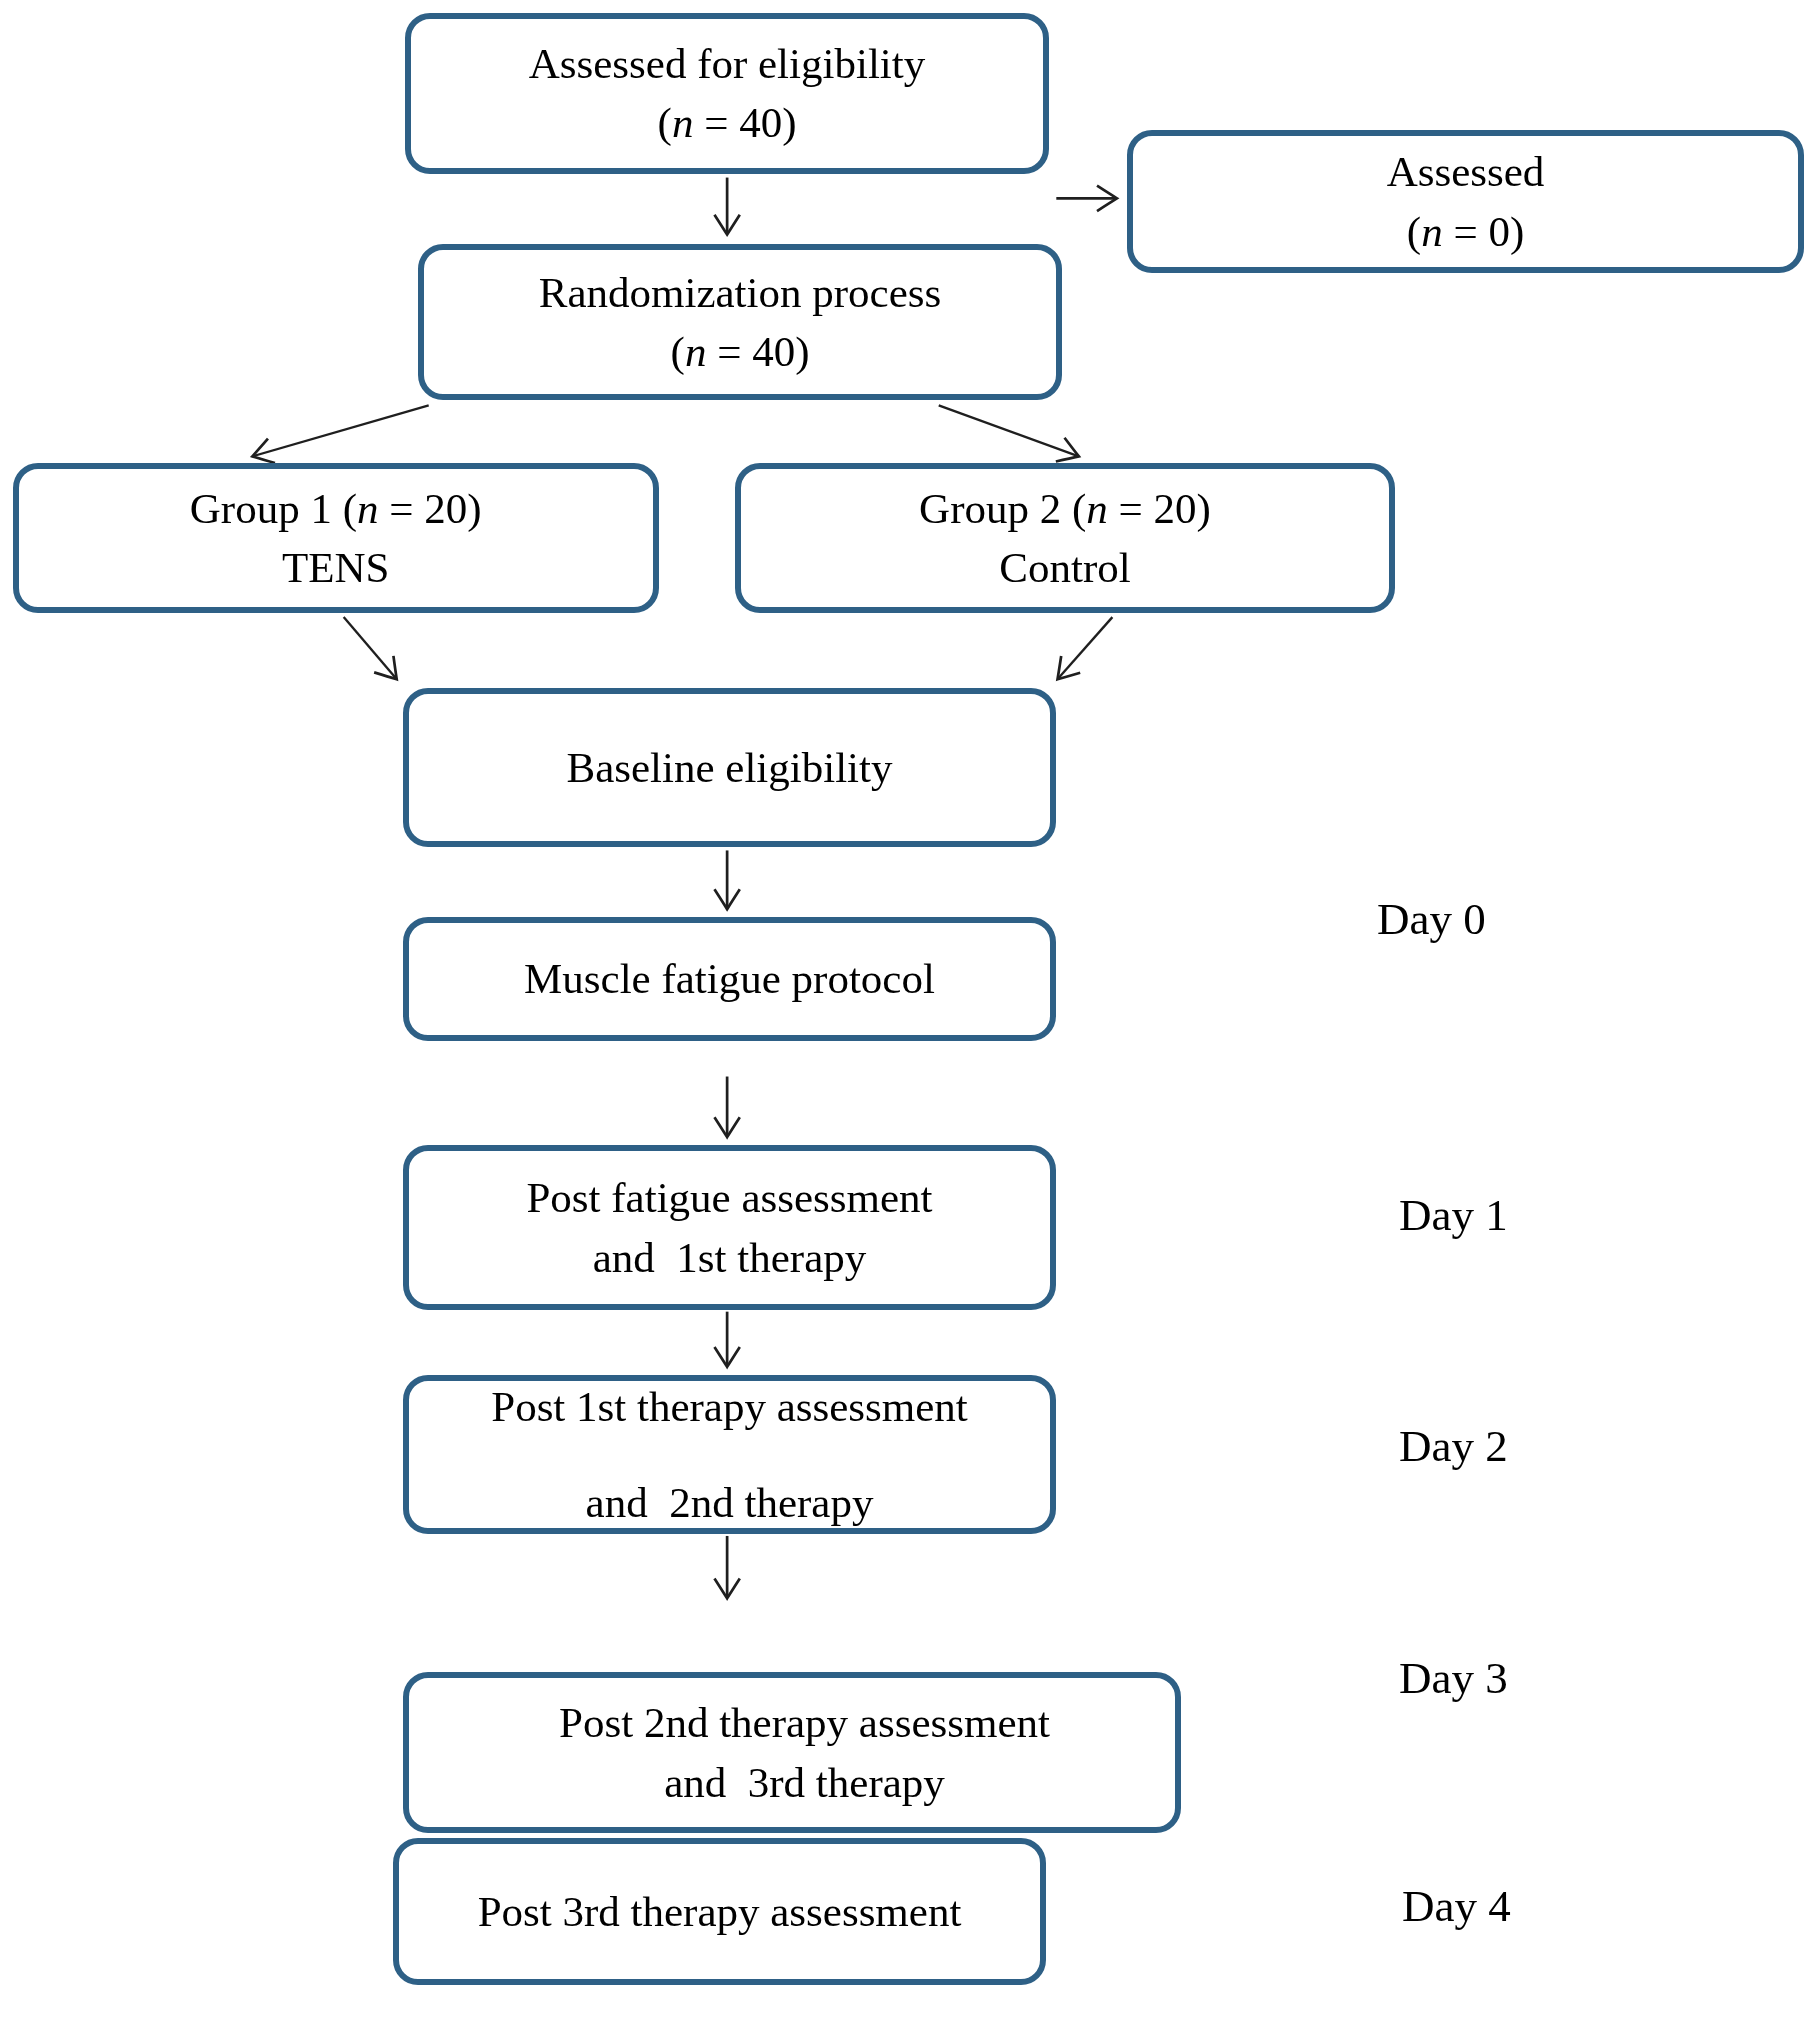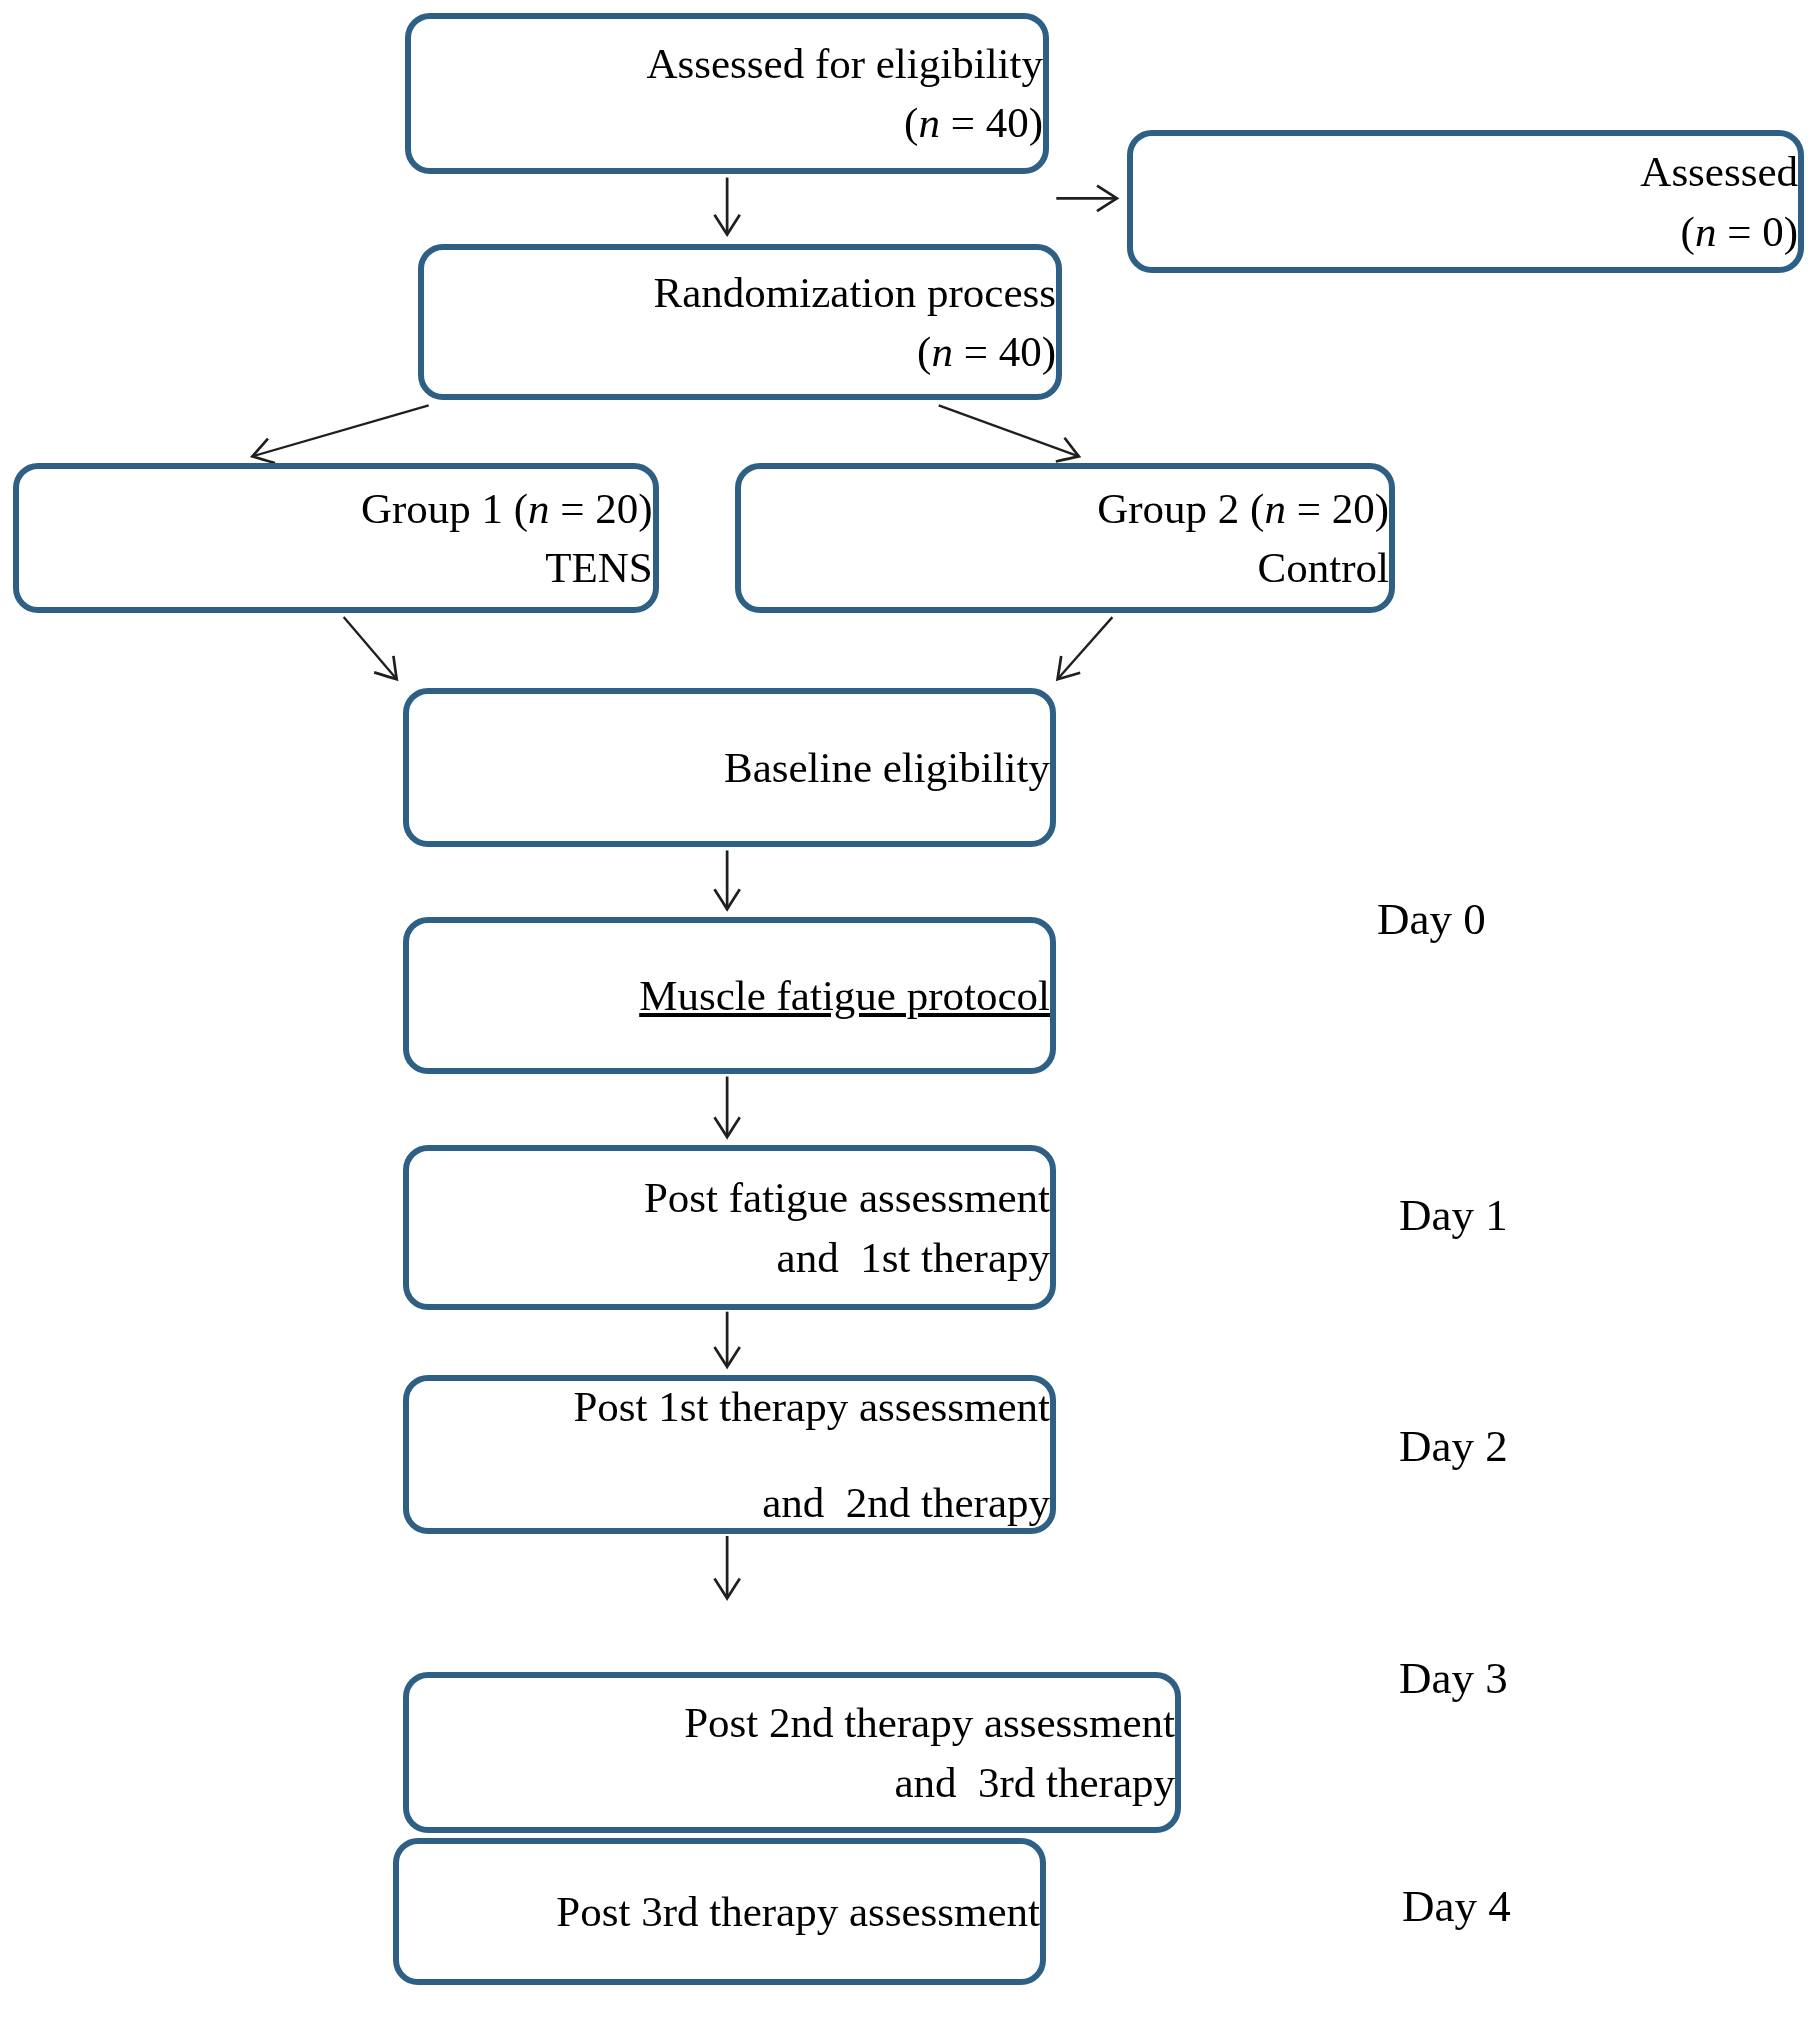--- a/index.html
+++ b/index.html
@@ -13,32 +13,32 @@
   body{font-family:"Liberation Serif","DejaVu Serif",serif;color:var(--text);}
   .canvas{position:relative;width:1816px;height:2040px;background:var(--bg);overflow:hidden;}
   .arrows{position:absolute;left:0;top:0;width:1816px;height:2040px;pointer-events:none;}
   .arrows line{stroke:var(--arrow);stroke-width:3;}
   .arrows line.diag{stroke-width:2.6;}
   .ah-path{stroke:var(--arrow);fill:none;stroke-width:3;}
   .fbox{
     position:absolute;box-sizing:border-box;
     border:6.3px solid var(--box-border);border-radius:25px;
     background:var(--box-fill);
-    display:flex;flex-direction:column;align-items:flex-end;justify-content:center;
+    display:flex;flex-direction:column;align-items:center;justify-content:center;
     text-align:center;font-size:43px;line-height:1.38;color:var(--text);
   }
   .box-line{white-space:pre-wrap;}
   .box-line i{font-style:italic;}
   #box-assessed      {left:405px; top:12.7px;   width:644px; height:161px;}
   #box-excluded      {left:1127px;top:130px;  width:677px; height:143px;}
   #box-randomization {left:405px; top:244px;  width:644px; height:156px;margin-left:13px;}
   #box-group1        {left:12.7px;  top:463px;  width:646px; height:150px;}
   #box-group2        {left:735px; top:463px;  width:660px; height:150px;}
   #box-baseline      {left:403px; top:688px;  width:653px; height:159px;}
-  #box-fatigue       {left:403px; top:917px; width:653px; height:157px;text-decoration:underline;}
+  #box-fatigue       {left:403px; top:917px; width:653px; height:124px;}
   #box-postfatigue   {left:403px; top:1145px; width:653px; height:165px;}
   #box-post1         {left:403px; top:1375px; width:653px; height:159px;gap:37px;}
   #box-post2         {left:403px; top:1672px; width:778px; height:161px;padding-left:25px;}
   #box-post3         {left:393px; top:1838px; width:653px; height:147px;}
   .day-label{position:absolute;font-size:45px;color:var(--text);white-space:nowrap;}
   #day-0{left:1377px;top:849px;margin-top:44px;}
   #day-1{left:1399px;top:1189px;}
   #day-2{left:1399px;top:1420px;}
   #day-3{left:1399px;top:1652px;}
   #day-4{left:1402px;top:1880px;}

